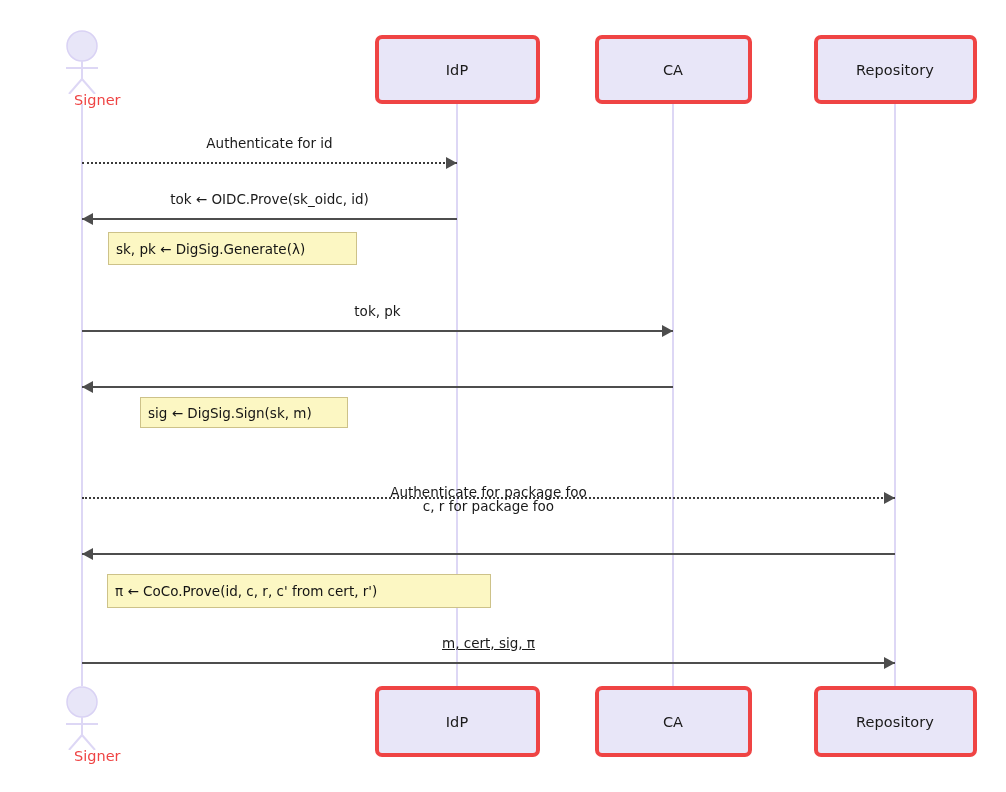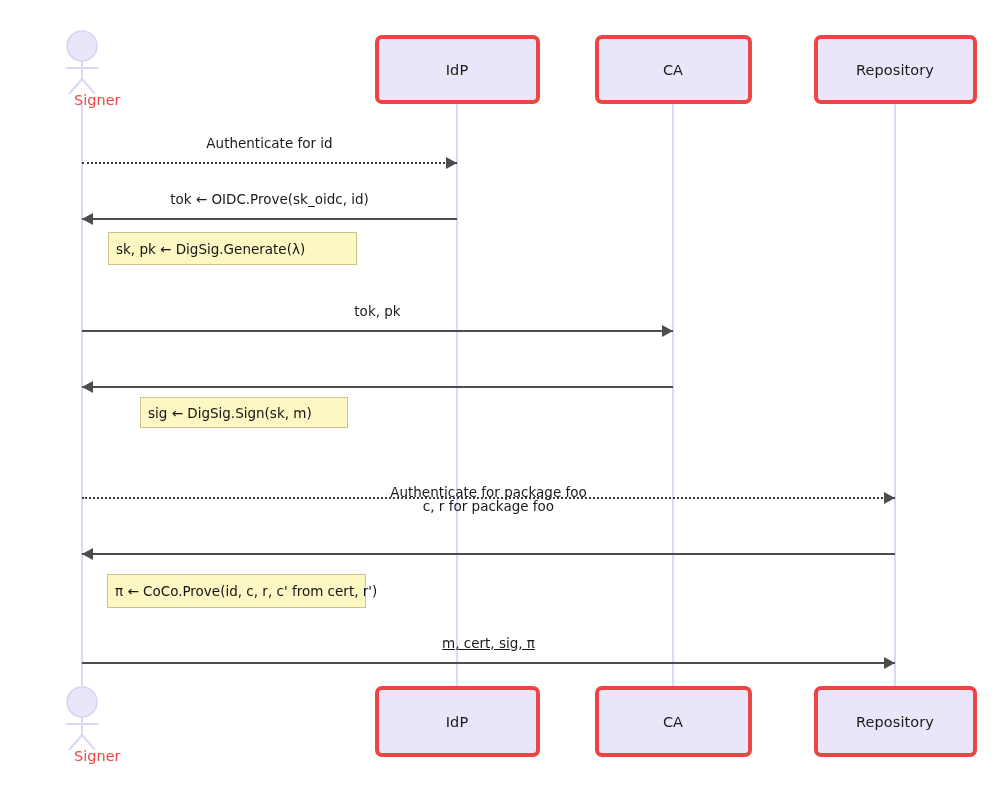--- a/index.html
+++ b/index.html
@@ -164,16 +164,16 @@
     <div class="msg-label" style="left: 488.5px; top: 498px;">c, r for package foo</div>
     <div class="msg-line" style="left: 82px; top: 662px; width: 813px;"></div>
     <div class="arrowhead right" style="left: 884px; top: 657px;"></div>
     <div class="msg-label" style="left: 488.5px; top: 635px; text-decoration: underline;">m, cert, sig, π</div>
     <div class="note" style="left: 108px; top: 232px; width: 249px; height: 33px;">
       <span class="note-text">sk, pk ← DigSig.Generate(λ)</span>
     </div>
     <div class="note" style="left: 108px; top: 397px; width: 208px; height: 31px; margin-left: 32px;">
       <span class="note-text">sig ← DigSig.Sign(sk, m)</span>
     </div>
-    <div class="note" style="left: 107px; top: 574px; width: 259px; height: 34px;">
+    <div class="note" style="left: 107px; top: 574px; width: 384px; height: 34px;">
       <span class="note-text">π ← CoCo.Prove(id, c, r, c' from cert, r')</span>
     </div>
   </div>
 
 </body></html>

